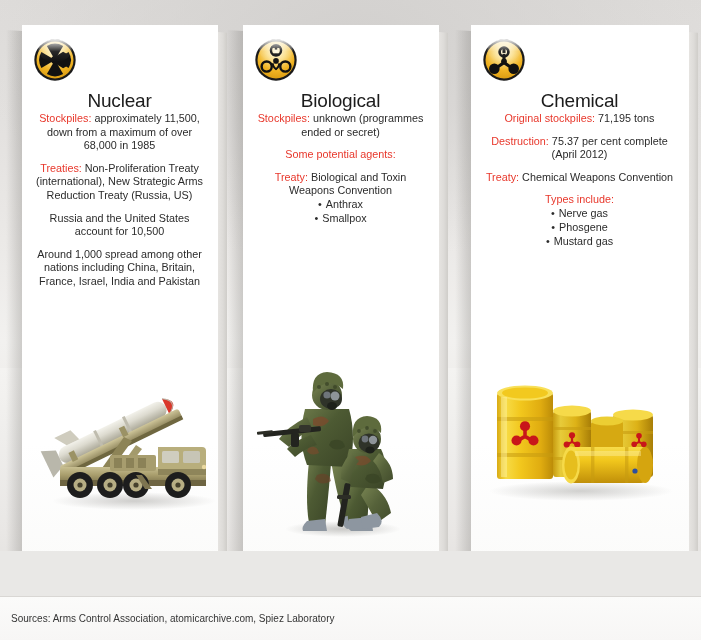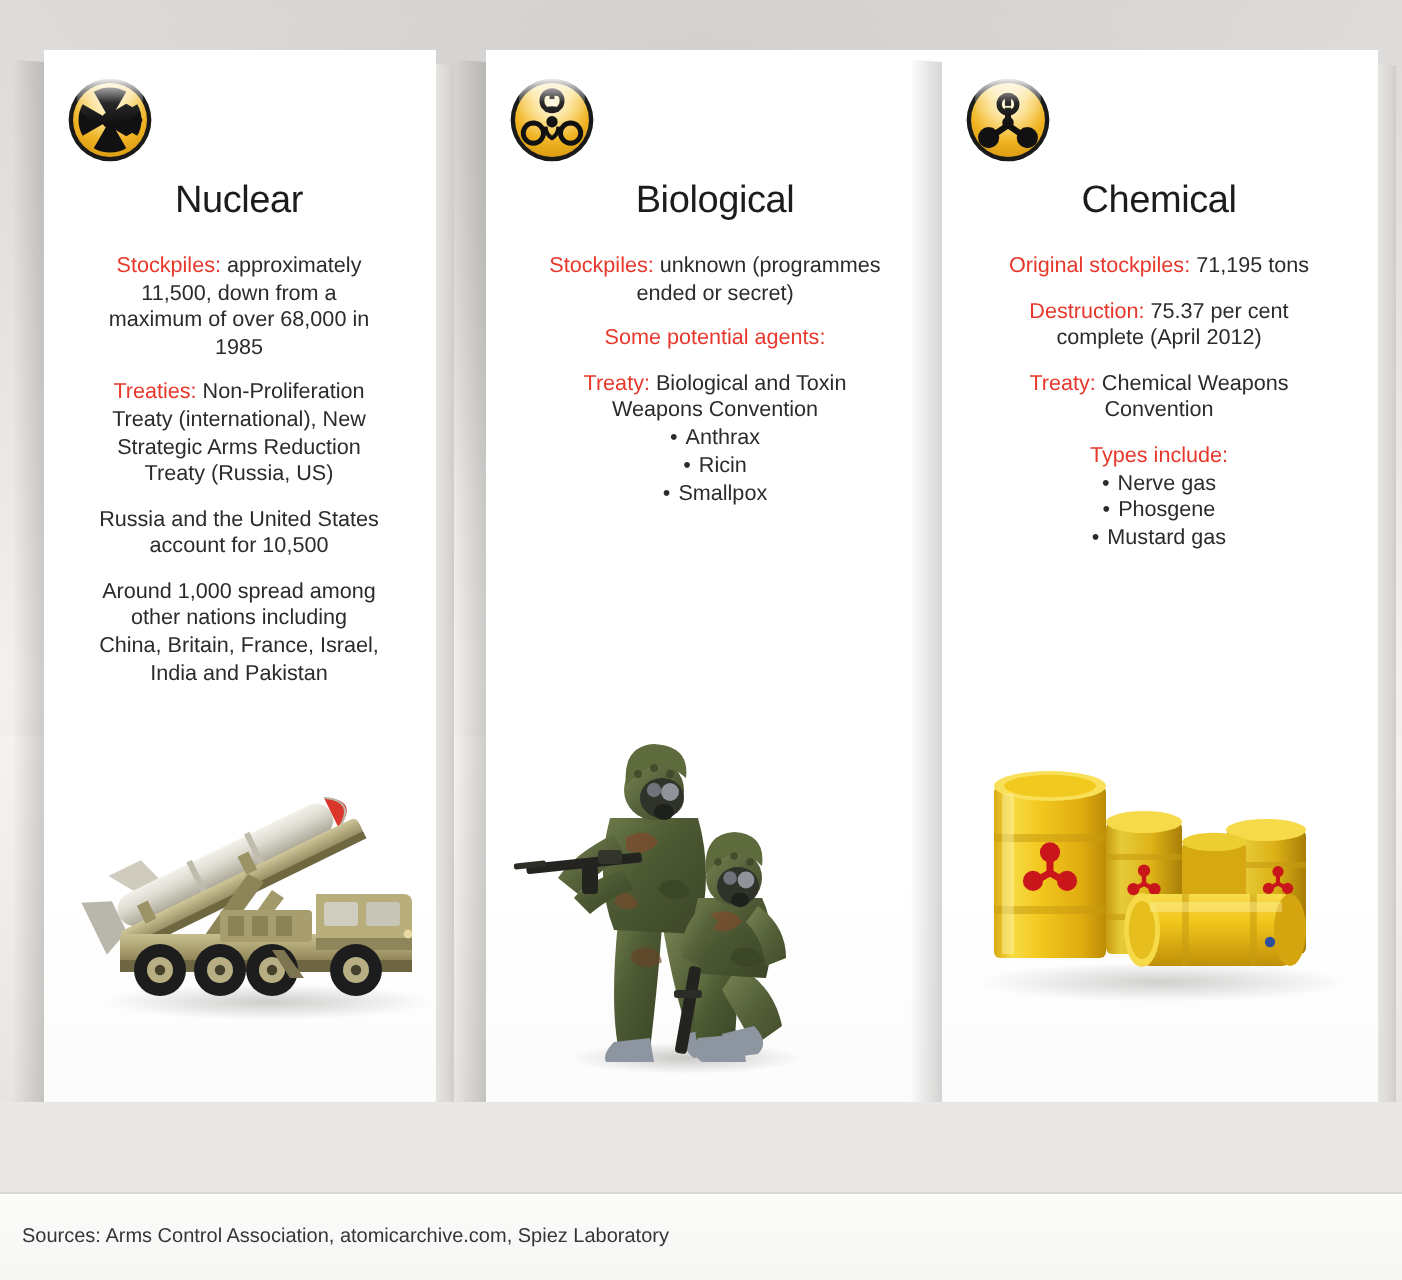--- a/index.html
+++ b/index.html
@@ -51,34 +51,34 @@
     content:"";position:absolute;right:-9px;top:7px;width:9px;height:100%;
     background:linear-gradient(90deg,#e6e4e1 0%,#dddbd8 55%,#cfcdc9 100%);
     transform:skewY(4deg);transform-origin:left top;
   }
   .panel::before{ 
     content:"";position:absolute;left:-16px;top:6px;width:16px;height:100%;
     background:linear-gradient(90deg, rgba(90,88,85,0) 0%, rgba(108,106,102,.20) 70%, rgba(120,118,114,.30) 100%);
     transform:skewY(4deg);transform-origin:right top;
   }
   #panel-nuclear{left:22px;}
-  #panel-biological{left:243px;padding-left:34px;}
+  #panel-biological{left:243px;}
   #panel-chemical{left:471px; width:218px;}
 
   .panel-inner{position:absolute;left:11px;top:13px;right:12px;}
 
   
   .hazard-icon{width:44px;height:44px;display:block;}
 
   
   .cat-title{
     font-size:19px;font-weight:400;color:#1c1c1c;
     letter-spacing:-.2px;margin:9px 0 1px 0;line-height:1.05;
   }
-  .facts{margin:16px;padding:0;}
+  .facts{margin:0;padding:0;}
   .fact{margin:0 0 9px 0;font-size:10.8px;line-height:13.6px;color:#2b2b2b;}
   .fact:last-child{margin-bottom:0;}
   .lbl{color:#e8372b;}
   .bullets{list-style:none;margin:1px 0 0 0;padding:0;}
   .bullets li{font-size:10.8px;line-height:13.9px;color:#2b2b2b;}
   .bullets li::before{content:"\2022";margin-right:4px;}
 
   
   .art{position:absolute;pointer-events:none;}
   #art-nuclear{left:16px;bottom:46px;width:186px;height:140px;}
@@ -262,21 +262,20 @@
       </span>
 
       <div class="cat-title">Biological</div>
 
       <div class="facts">
         <p class="fact"><span class="lbl">Stockpiles:</span><span> unknown (programmes ended or secret)</span></p>
         <p class="fact"><span class="lbl">Some potential agents:</span></p>
         <p class="fact"><span class="lbl">Treaty:</span><span> Biological and Toxin Weapons Convention</span></p>
         <ul class="bullets" style="margin-top:-9px;">
           <li>Anthrax</li>
-          <li>Ricin</li>
           <li>Smallpox</li>
         </ul>
       </div>
     </div>
 
     <div class="art" id="art-biological">
       <svg viewBox="0 0 176 200" width="176" height="200" aria-hidden="true">
         <defs>
           <linearGradient id="camo1" x1="0" y1="0" x2="1" y2="1">
             <stop offset="0%" stop-color="#6d7a4a"></stop>

